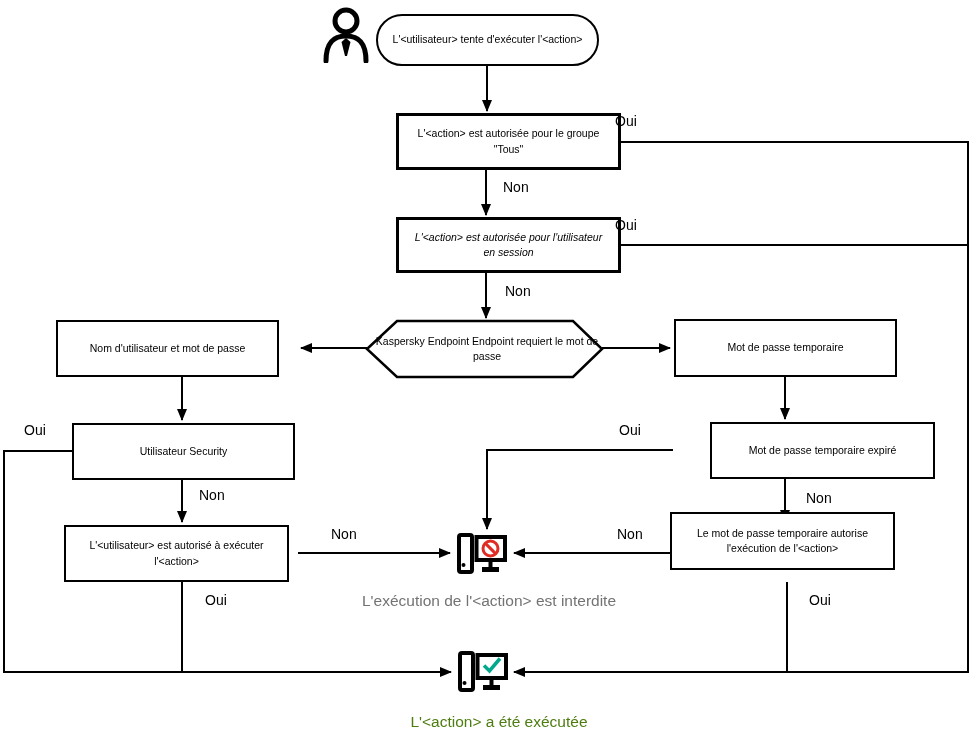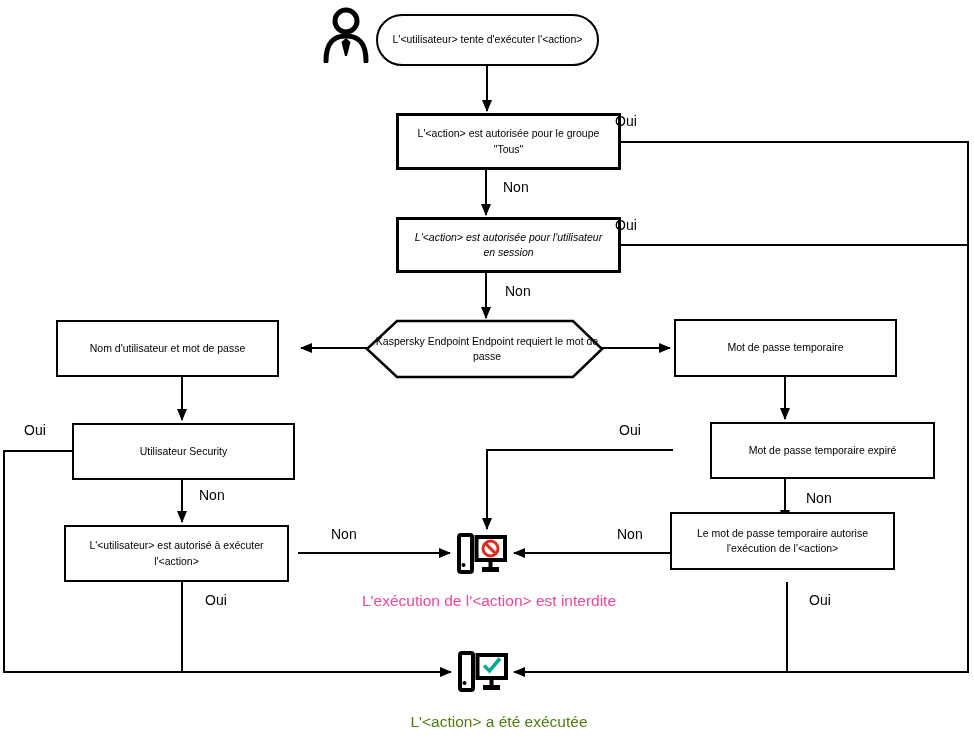--- a/index.html
+++ b/index.html
@@ -129,16 +129,16 @@
 
   <svg class="icon" style="left:457px;top:650px;" width="52" height="46" viewBox="0 0 52 46">
     <rect x="3" y="3" width="13" height="37" rx="2" fill="#fff" stroke="#000" stroke-width="4"></rect>
     <circle cx="7.5" cy="33" r="2" fill="#000"></circle>
     <rect x="20.5" y="5" width="28.5" height="23" fill="#fff" stroke="#000" stroke-width="4"></rect>
     <line x1="34.5" y1="28" x2="34.5" y2="35" stroke="#000" stroke-width="4"></line>
     <line x1="26" y1="37.5" x2="43" y2="37.5" stroke="#000" stroke-width="5"></line>
     <polyline points="27,15.5 32.5,21 43,8.5" fill="none" stroke="#00a88e" stroke-width="3.5"></polyline>
   </svg>
 
-  <div class="outcome" style="left: 339px; top: 592px; width: 300px; color: #ec4899;">L'exécution de l'&lt;action&gt; est interdite</div>
+  <div class="outcome" style="left: 339px; top: 592px; width: 300px; color: #737373;">L'exécution de l'&lt;action&gt; est interdite</div>
   <div class="outcome" style="left: 349px; top: 713px; width: 300px; color: #4d7c0f;">L'&lt;action&gt; a été exécutée</div>
 
 </div>
 
 </body></html>

